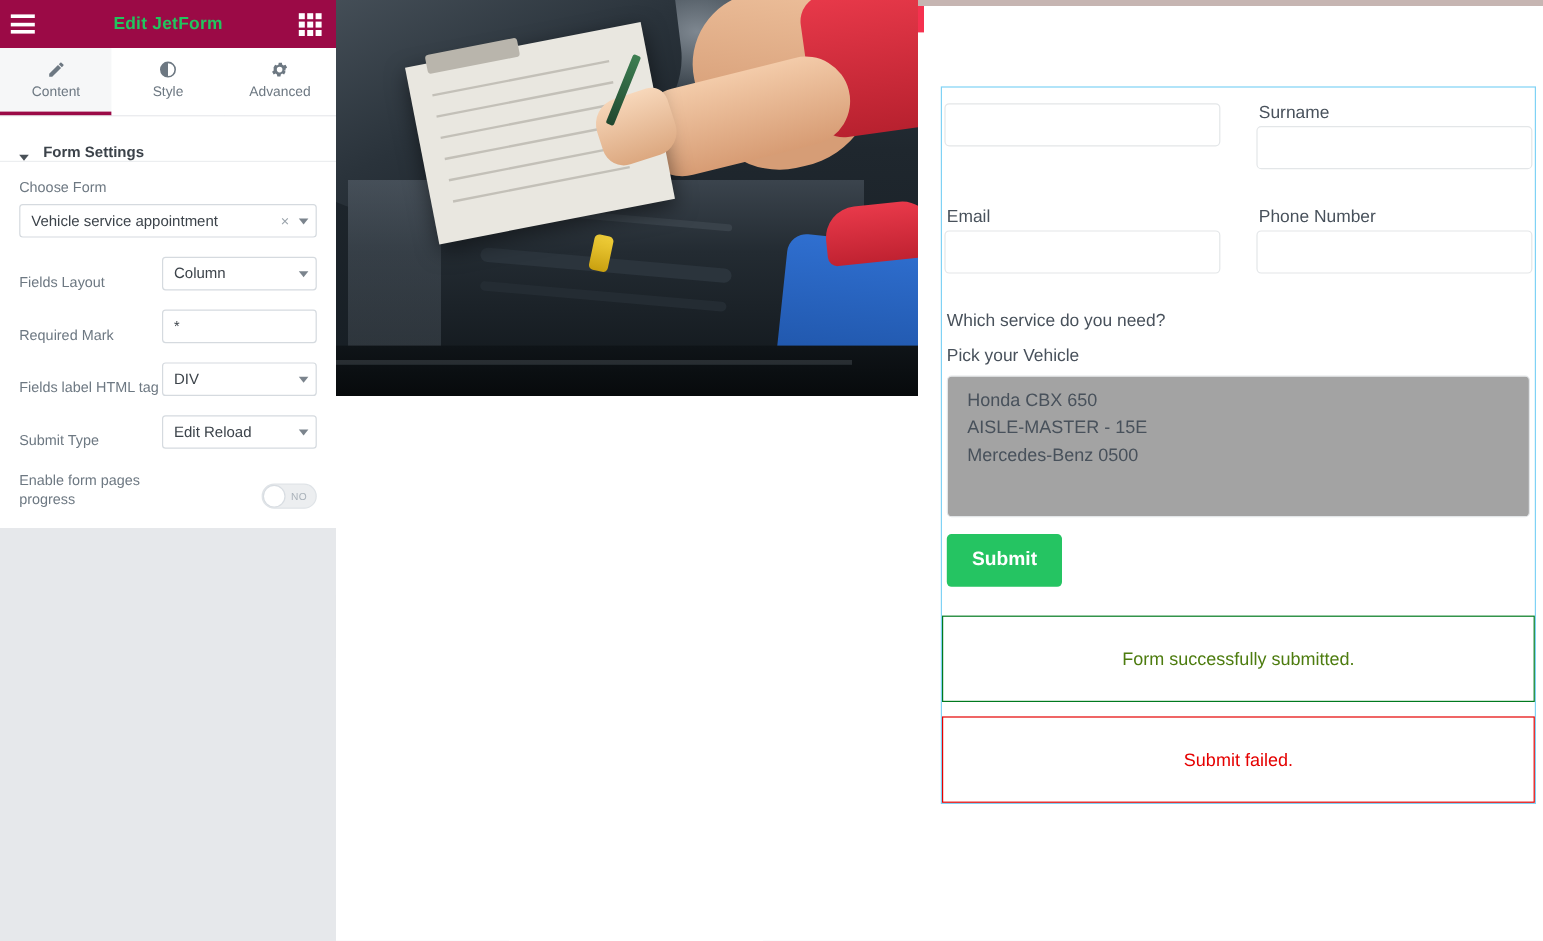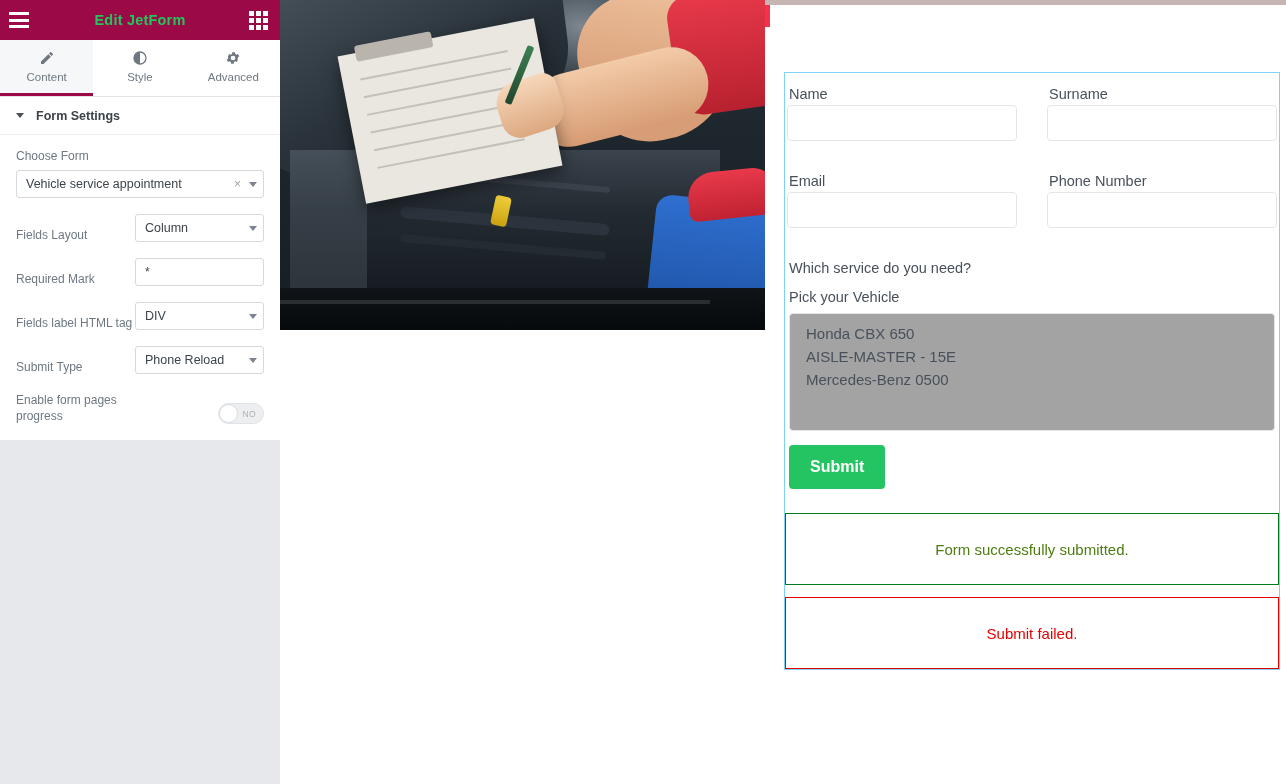--- a/index.html
+++ b/index.html
@@ -56,21 +56,21 @@
     border-bottom: 3px solid transparent;
     background: #ffffff;
   }
   .tab.active { border-bottom-color: #9b0a46; background: #f6f7f8; }
   .tab-label { font-size: 11.5px; color: #6d7882; }
   .tab-ico { width: 16px; height: 16px; fill: #6d7882; display: block; }
 
   #settings-body { background: #ffffff; }
 
   #section-head {
-    height: 38px; display: flex; align-items: center;
+    height: 38px; display: flex; align-items: flex-end;
     padding: 0 16px; gap: 12px;
     border-bottom: 1px solid #eceef0;
     cursor: pointer;
   }
   .caret-down {
     width: 0; height: 0;
     border-left: 4.5px solid transparent;
     border-right: 4.5px solid transparent;
     border-top: 5px solid #4a5158;
   }
@@ -404,21 +404,21 @@
             <span class="select-val">DIV</span>
             <span class="tri"></span>
           </span>
         </span>
       </div>
 
       <div class="row">
         <span class="row-label">Submit Type</span>
         <span class="row-field">
           <span class="select-box">
-            <span class="select-val">Phone Reload</span>
+            <span class="select-val">Edit Reload</span>
             <span class="tri"></span>
           </span>
         </span>
       </div>
 
       <div class="row" style="margin-top:18px;">
         <span class="row-label" style="line-height:1.35;">Enable form pages progress</span>
         <span class="toggle">
           <span class="knob"></span>
           <span class="tg-text">NO</span>
@@ -462,21 +462,20 @@
     <div class="bumper"></div>
   </div>
 
   <div id="form-widget">
 
 
     <div id="form-box">
 
       <div class="two-col">
         <div>
-          <div class="fld-label">Name</div>
           <input class="fld-input" type="text" value="" style="">
         </div>
         <div>
           <div class="fld-label">Surname</div>
           <input class="fld-input" type="text" value="" style="">
         </div>
       </div>
 
       <div class="gap-block"></div>
 

